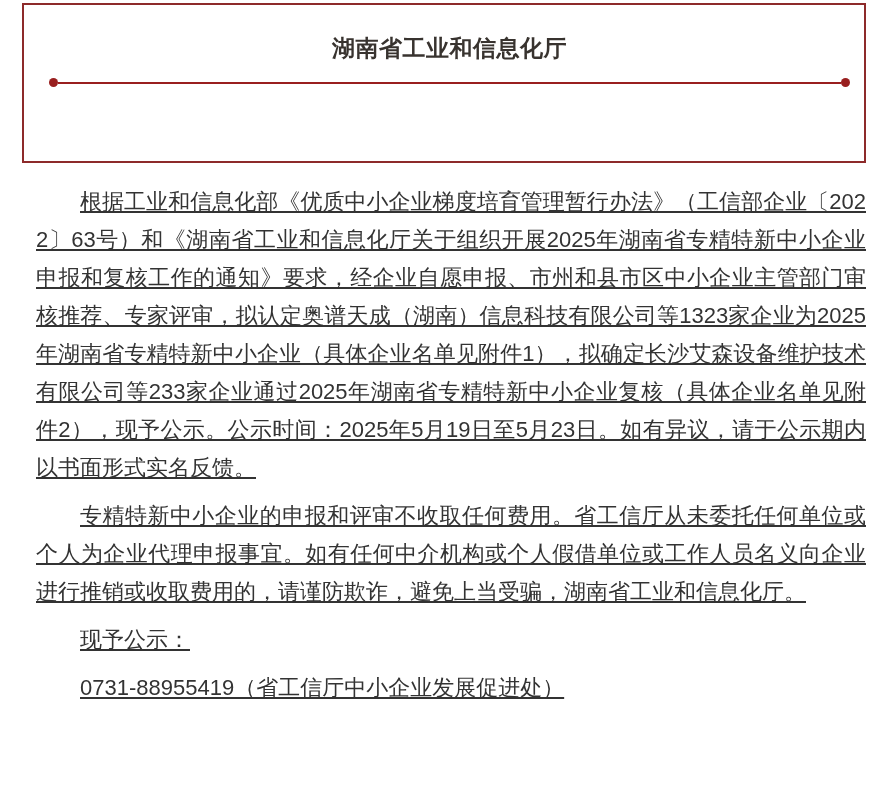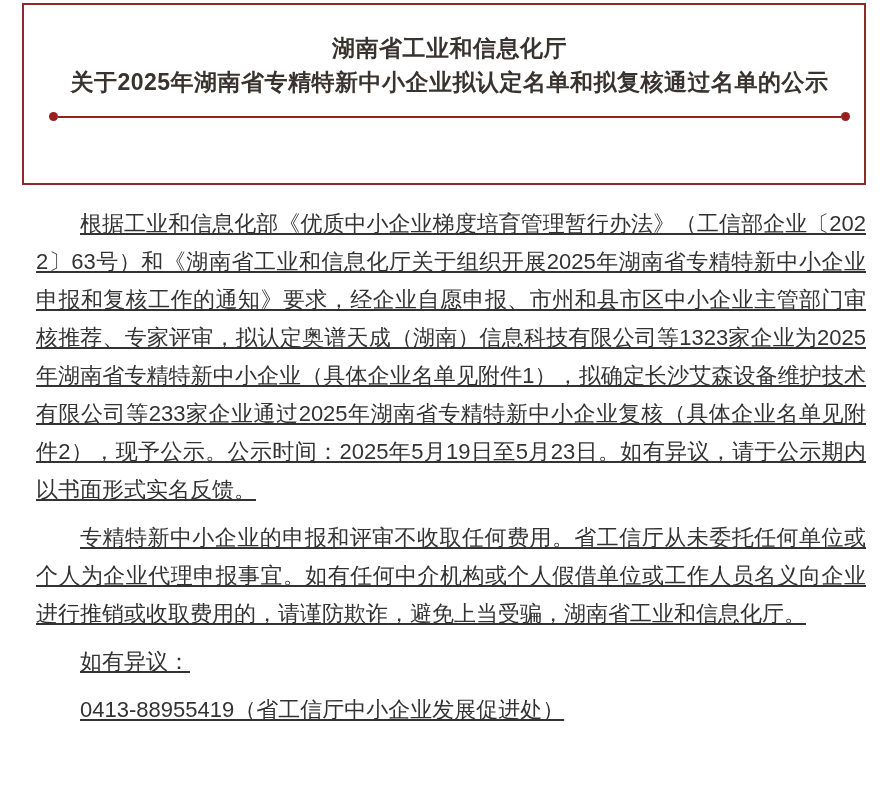--- a/index.html
+++ b/index.html
@@ -5,21 +5,21 @@
   html, body { margin: 0; padding: 0; }
   body {
     width: 888px;
     height: 789px;
     background: var(--page-bg, #ffffff);
     overflow: hidden;
     font-family: "Liberation Sans", "DejaVu Sans", sans-serif;
   }
   .header-box {
     margin: 3px 22px 0 22px;
-    height: 182px;
+    height: 160px;
     box-sizing: border-box;
     border: 2px solid var(--accent-border, #8d2a2a);
     padding-top: 26px;
     padding-left: 11px;
   }
   .title-line {
     margin: 0;
     text-align: center;
     font-size: 23px;
     line-height: 34px;
@@ -58,28 +58,27 @@
     text-decoration: underline;
   }
 </style>
 </head>
 <body>
 
 <div class="page">
 
   <div class="header-box">
     <h1 class="title-line">湖南省工业和信息化厅</h1>
-    <h2 class="title-line">关于2025年湖南省专精特新中小企业拟认定名单和拟复核通过名单的公示</h2>
     <div class="rule">
       <span class="dot"></span>
       <span class="line"></span>
       <span class="dot"></span>
     </div>
   </div>
 
   <div class="body-text">
     <p class="para">根据工业和信息化部《优质中小企业梯度培育管理暂行办法》（工信部企业〔2022〕63号）和《湖南省工业和信息化厅关于组织开展2025年湖南省专精特新中小企业申报和复核工作的通知》要求，经企业自愿申报、市州和县市区中小企业主管部门审核推荐、专家评审，拟认定奥谱天成（湖南）信息科技有限公司等1323家企业为2025年湖南省专精特新中小企业（具体企业名单见附件1），拟确定长沙艾森设备维护技术有限公司等233家企业通过2025年湖南省专精特新中小企业复核（具体企业名单见附件2），现予公示。公示时间：2025年5月19日至5月23日。如有异议，请于公示期内以书面形式实名反馈。</p>
     <p class="para">专精特新中小企业的申报和评审不收取任何费用。省工信厅从未委托任何单位或个人为企业代理申报事宜。如有任何中介机构或个人假借单位或工作人员名义向企业进行推销或收取费用的，请谨防欺诈，避免上当受骗，湖南省工业和信息化厅。</p>
-    <p class="para">如有异议：</p>
-    <p class="para">0413-88955419（省工信厅中小企业发展促进处）</p>
+    <p class="para">现予公示：</p>
+    <p class="para">0731-88955419（省工信厅中小企业发展促进处）</p>
   </div>
 
 </div>
 
 </body></html>

